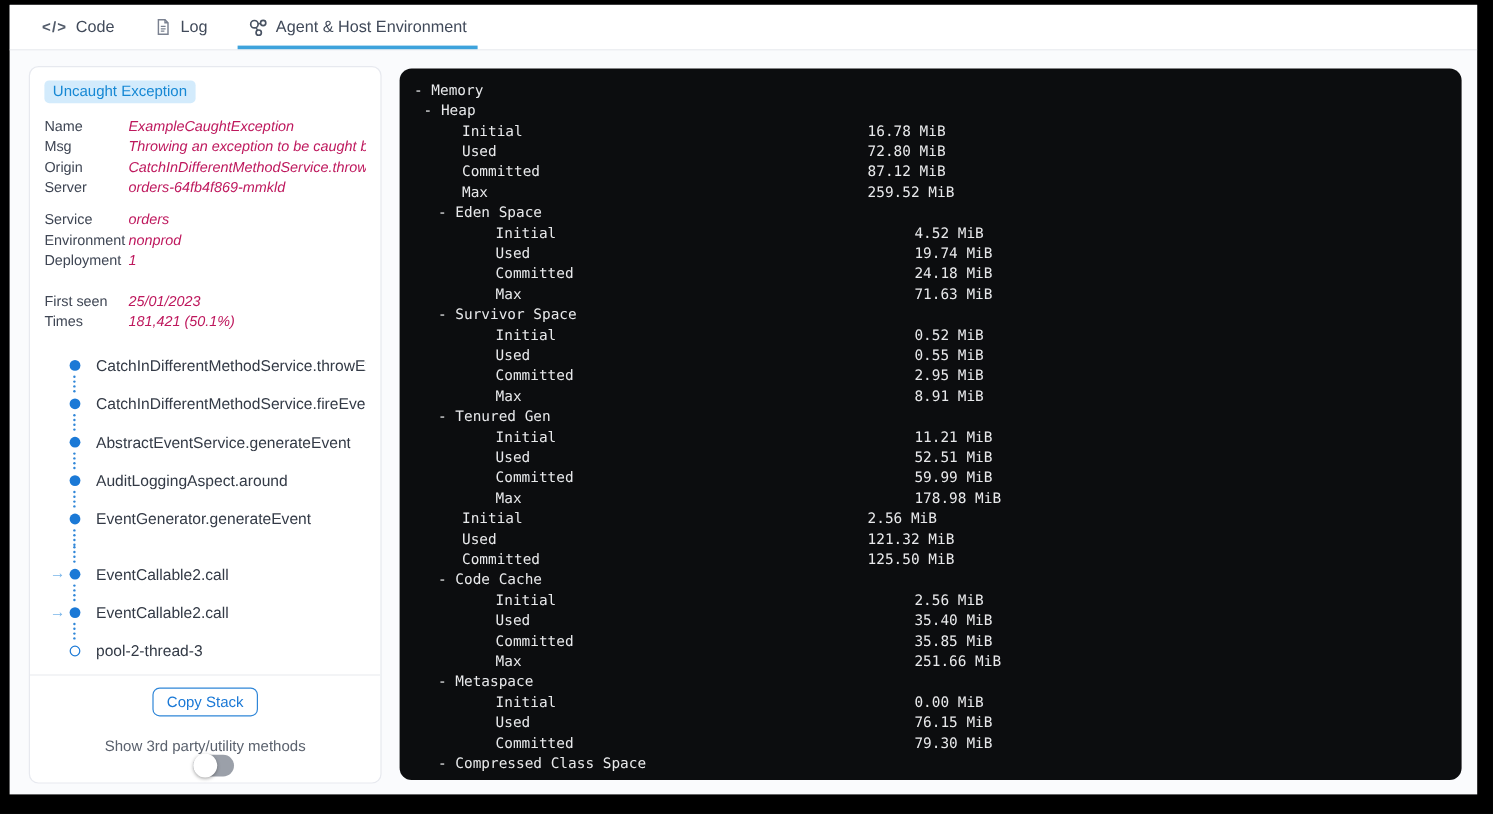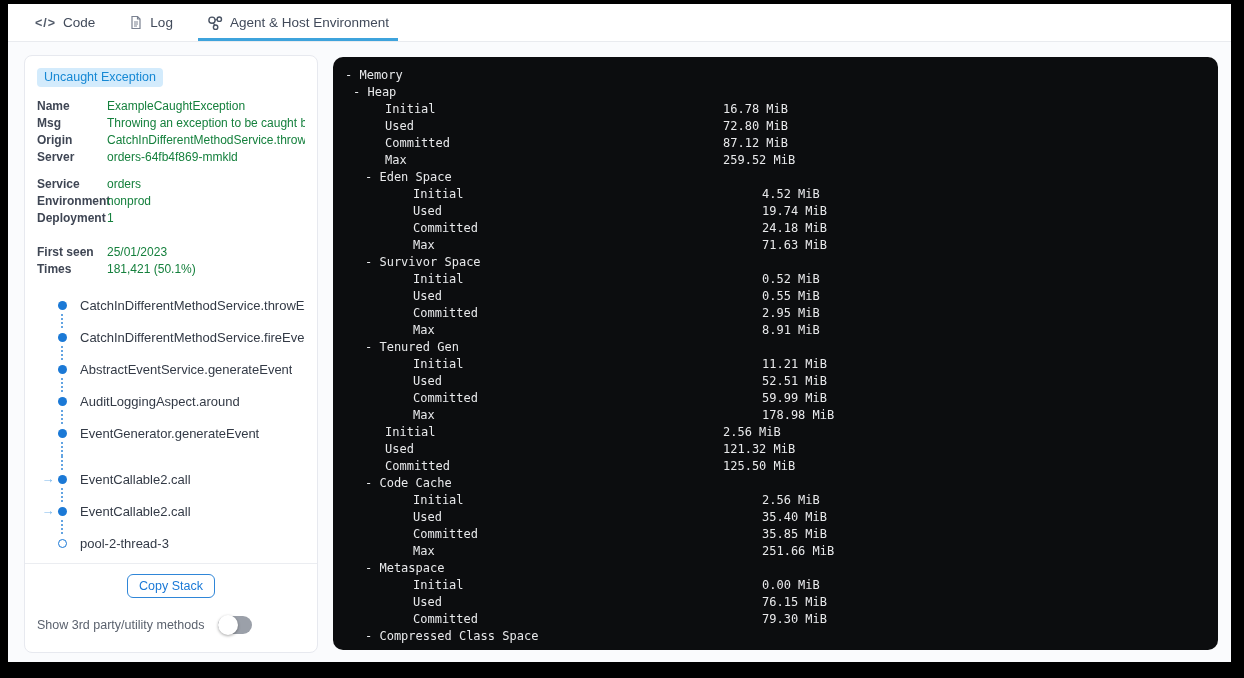--- a/index.html
+++ b/index.html
@@ -32,25 +32,25 @@
     padding:11px 12px 0; overflow:hidden;
   }
   .badge {
     display:inline-block; height:19px; line-height:19px; padding:0 7px;
     border-radius:4px; background:var(--badge-bg,#d3ebfc);
     color:var(--badge-text,#1688d4); font-size:12.5px;
   }
   .fieldgroup { display:grid; grid-template-columns:66px 1fr; column-gap:4px; }
   .fg1 { margin-top:11px; } .fg2 { margin-top:10px; } .fg3 { margin-top:17px; }
   .flabel {
-    font-size:12px; font-weight:700; color:#3f4654; line-height:17px; white-space:nowrap;
+    font-size:12px; font-weight:400; color:#3f4654; line-height:17px; white-space:nowrap;
   }
   .fvalue {
-    font-size:12px; color:#15803d; line-height:17px;
-    white-space:nowrap; overflow:hidden;
+    font-size:12px; color:#be185d; line-height:17px;
+    white-space:nowrap; overflow:hidden;font-style:italic;
   }
   
   .stack { margin-top:18px; }
   .stack-item {
     position:relative; height:18px; display:flex; align-items:center; cursor:pointer;
   }
   .stack-item .arrow {
     position:absolute; left:2px; top:1px; width:18px; font-size:13px;
     color:#7ab6ea; text-align:center;
   }
@@ -67,21 +67,21 @@
     display:flex; flex-direction:column; justify-content:space-between;
   }
   .connector i { width:2px; height:2px; border-radius:50%; background:#2f86d8; }
   .divider { border-top:1px solid #ebedf1; margin:11px -12px 0; }
   .copy-row { text-align:center; margin-top:10px; }
   .copy-btn {
     display:inline-block; background:#fff; border:1px solid #2f86d8; color:#1b79d6;
     border-radius:6px; font-size:12.5px; padding:4px 11px; cursor:pointer;
     font-family:"Liberation Sans", sans-serif;
   }
-  .toggle-row { display:flex; align-items:center; margin-top:18px; }
+  .toggle-row { display:flex; align-items:center; margin-top:18px;flex-direction:column; }
   .toggle-label { font-size:12.5px; color:#5b626e; }
   .switch {
     width:34px; height:18px; border-radius:9px; background:#9ba0a9;
     margin-left:14px; position:relative; cursor:pointer; flex:none;
   }
   .switch .knob {
     position:absolute; left:0px; top:-1px; width:20px; height:20px; border-radius:50%;
     background:#fff; box-shadow:0 1px 3px rgba(0,0,0,.35);
   }
   

